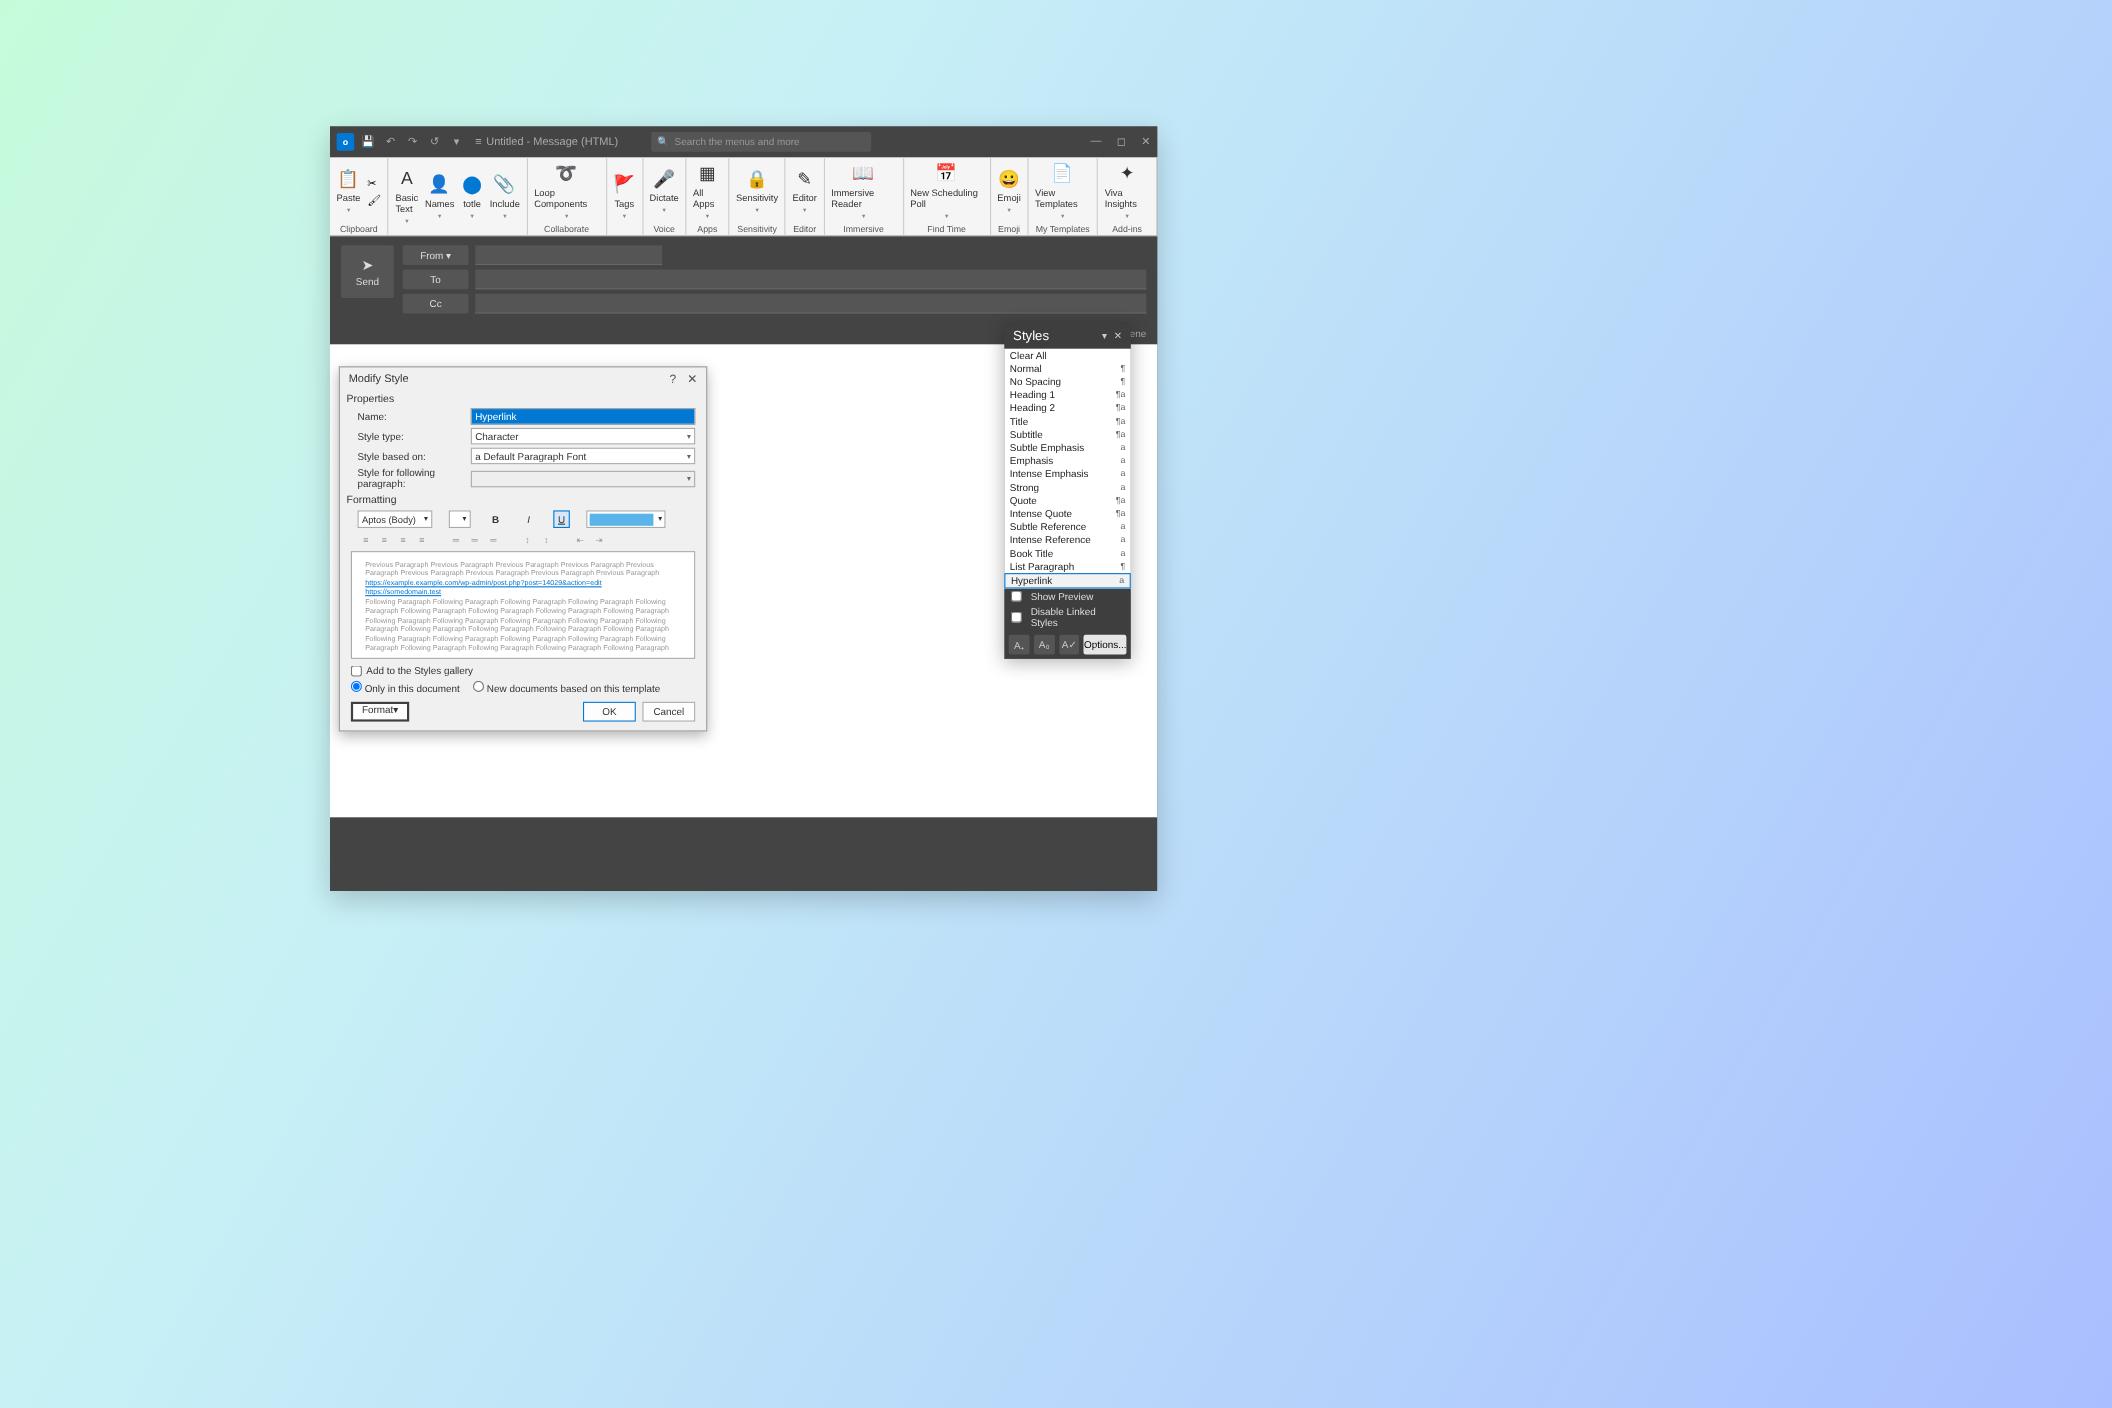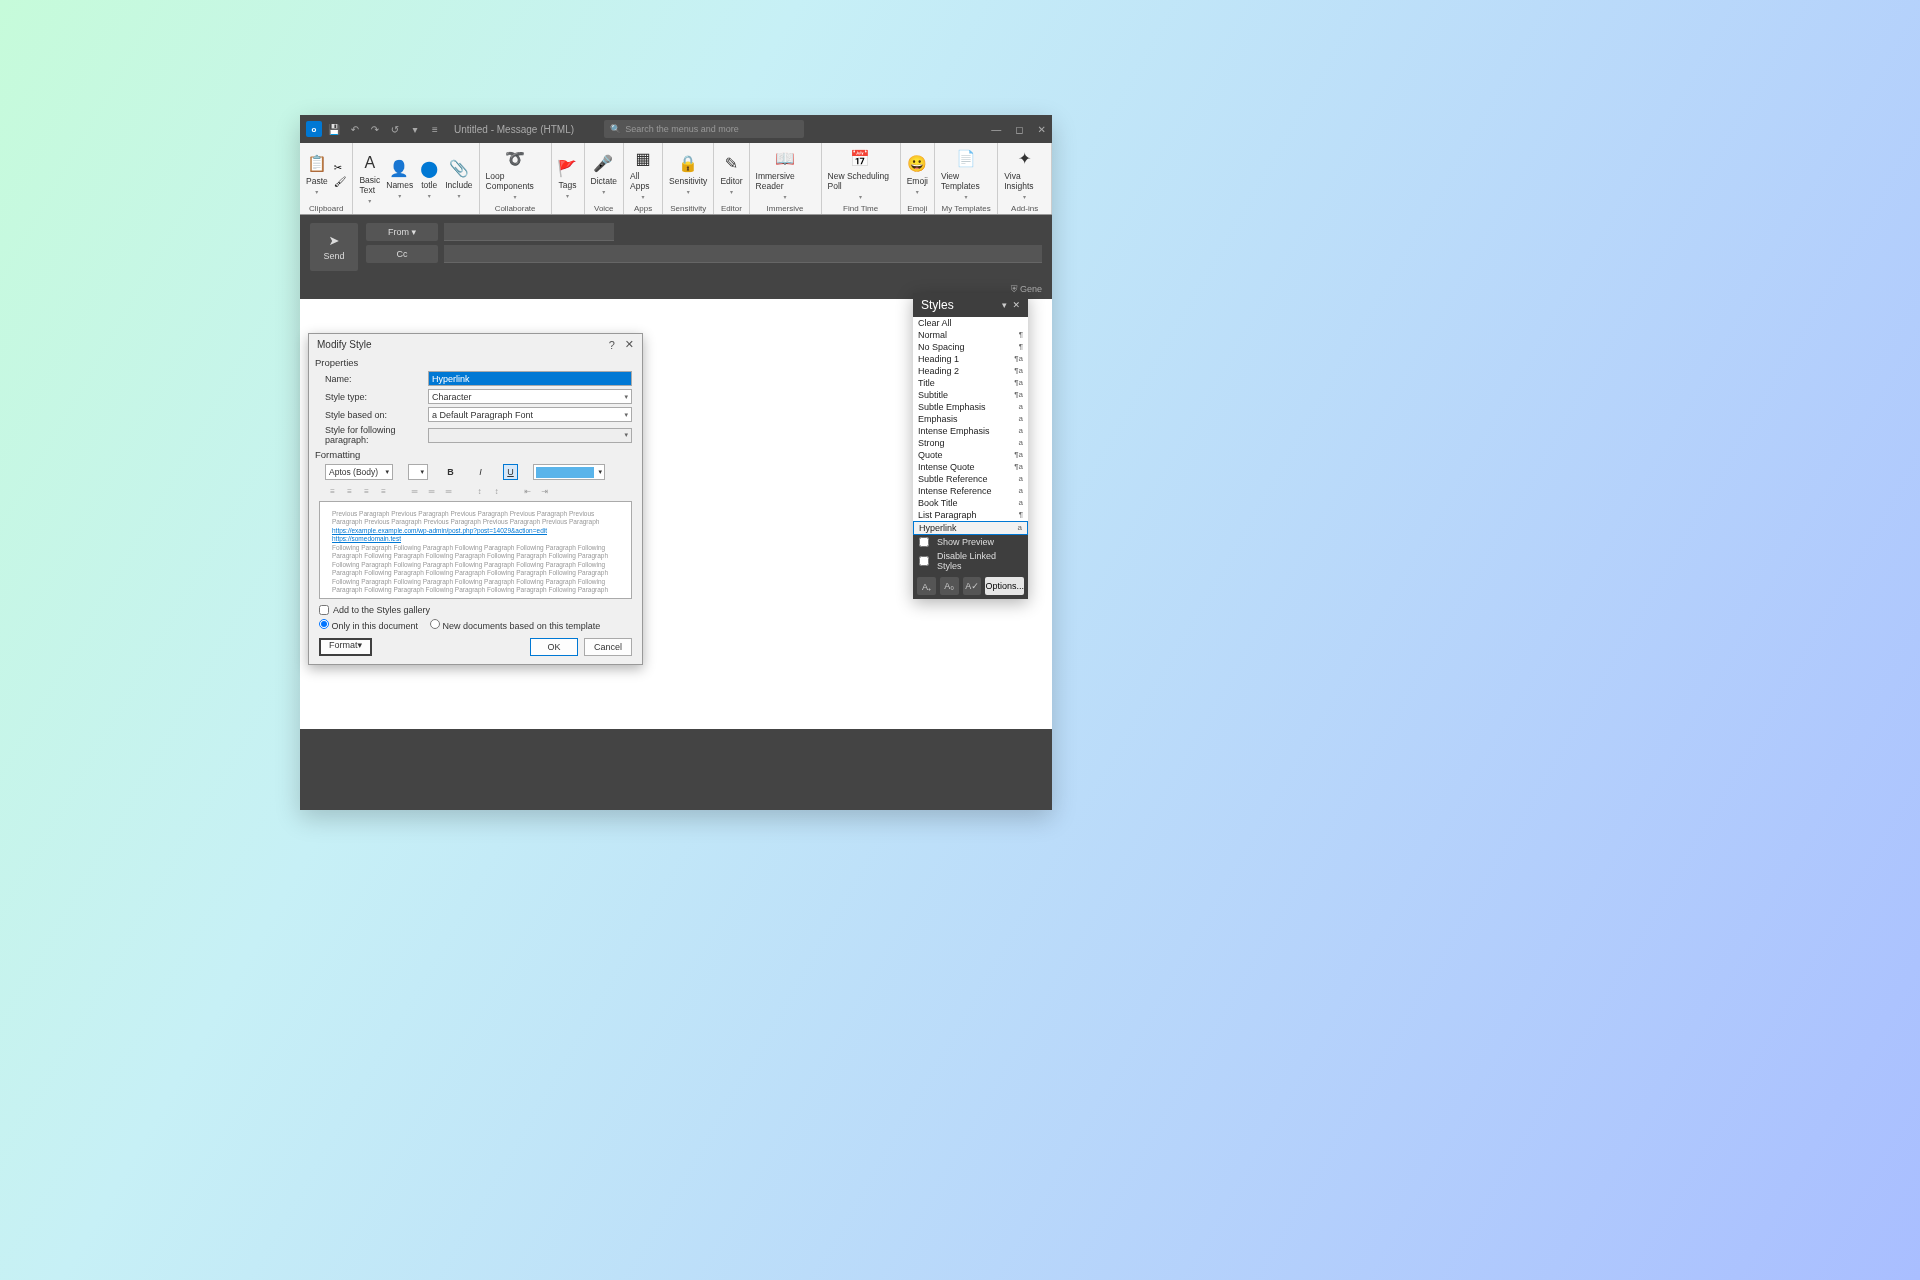--- a/index.html
+++ b/index.html
@@ -4,21 +4,21 @@
 <style>
 * { margin:0; padding:0; box-sizing:border-box; font-family:"Segoe UI",Arial,sans-serif; }
 body { width:1920px; height:1280px; background:linear-gradient(120deg,#c6fbda 0%,#c7f0f6 30%,#a9beff 100%); position:relative; }
 .outlook { position:absolute; left:300px; top:115px; width:752px; height:695px; background:#444; box-shadow:0 8px 24px rgba(0,0,0,.2); }
 
 
 .titlebar { height:28px; background:#444; display:flex; align-items:center; color:#ccc; font-size:10px; padding:0 6px; }
 .titlebar .qat { display:flex; gap:6px; align-items:center; }
 .titlebar .qat span { width:14px; height:14px; display:inline-flex; align-items:center; justify-content:center; color:#aaa; }
 .titlebar .app-icon { width:16px; height:16px; background:#0078d4; color:#fff; font-size:8px; font-weight:bold; display:flex; align-items:center; justify-content:center; border-radius:2px; margin-right:6px; }
-.titlebar .title { margin-left:12px; flex:none; color:#aaa; }
+.titlebar .title { flex:none; color:#aaa; }
 .titlebar .search { margin-left:30px; width:200px; height:18px; background:#555; border-radius:2px; display:flex; align-items:center; padding:0 6px; color:#999; font-size:9px; gap:4px; }
 .titlebar .winbtns { margin-left:auto; display:flex; gap:14px; color:#aaa; font-size:10px; }
 .titlebar .winbtns span { cursor:default; }
 
 
 .tabs { display:flex; gap:16px; padding:0 10px; font-size:10px; color:#ddd; height:20px; align-items:center; background:#444; }
 .tabs .tab { padding:2px 0; }
 .tabs .tab.active { border-bottom:2px solid #ddd; }
 
 
@@ -27,21 +27,21 @@
 .grp .ctrls { flex:1; display:flex; align-items:center; gap:6px; justify-content:center; }
 .grp .glabel { font-size:8px; color:#555; text-align:center; padding-top:2px; }
 .rbtn { display:flex; flex-direction:column; align-items:center; font-size:8.5px; color:#333; gap:2px; }
 .rbtn .ric { width:20px; height:20px; display:flex; align-items:center; justify-content:center; font-size:16px; }
 
 
 .msghdr { background:#444; padding:8px 10px; display:flex; gap:8px; }
 .sendbtn { width:48px; height:48px; background:#555; display:flex; flex-direction:column; align-items:center; justify-content:center; color:#ddd; font-size:9px; gap:3px; border-radius:2px; }
 .fields { flex:1; display:flex; flex-direction:column; gap:4px; }
 .frow { display:flex; align-items:center; gap:6px; }
-.fbtn { width:72px; height:18px; background:#555; color:#ddd; font-size:9px; display:flex; align-items:center; justify-content:center; border-radius:2px; }
+.fbtn { width:60px; height:18px; background:#555; color:#ddd; font-size:9px; display:flex; align-items:center; justify-content:center; border-radius:2px; }
 .finput { flex:1; height:18px; background:#555; border-bottom:1px solid #666; }
 .subj { height:20px; background:#444; display:flex; justify-content:flex-end; padding:0 10px; align-items:center; color:#aaa; font-size:9px; gap:4px; }
 .body { background:#fff; height:430px; }
 
 
 .stylespane { position:absolute; left:913px; top:293px; width:115px; background:#3e3e3e; box-shadow:0 4px 16px rgba(0,0,0,.3); }
 .stylespane .hdr { display:flex; align-items:center; padding:5px 8px; color:#fff; font-size:12px; }
 .stylespane .hdr .spacer { flex:1; }
 .stylespane .hdr .ctl { color:#ccc; font-size:9px; margin-left:6px; }
 .stylespane .list { background:#fff; }
@@ -269,20 +269,24 @@
     <div class="sendbtn">
       <span style="font-size:13px">➤</span>
       <span>Send</span>
     </div>
     <div class="fields">
       <div class="frow">
         <div class="fbtn"><span>From</span>&nbsp;▾</div>
         <div class="finput" style="max-width:170px"></div>
       </div>
       <div class="frow">
+        <div class="fbtn">To</div>
+        <div class="finput"></div>
+      </div>
+      <div class="frow">
         <div class="fbtn">Cc</div>
         <div class="finput"></div>
       </div>
     </div>
   </div>
   <div class="subj">
     <span>⛨ Gene</span>
   </div>
   <div class="body"></div>
 </div>

